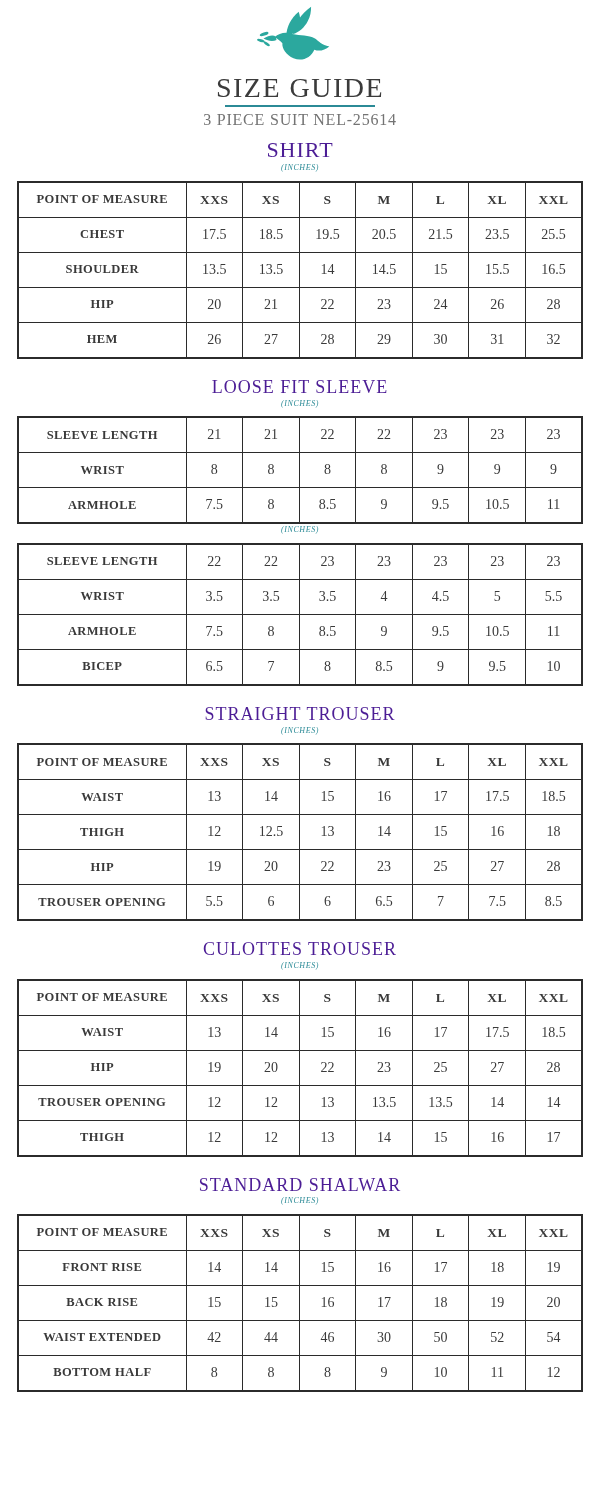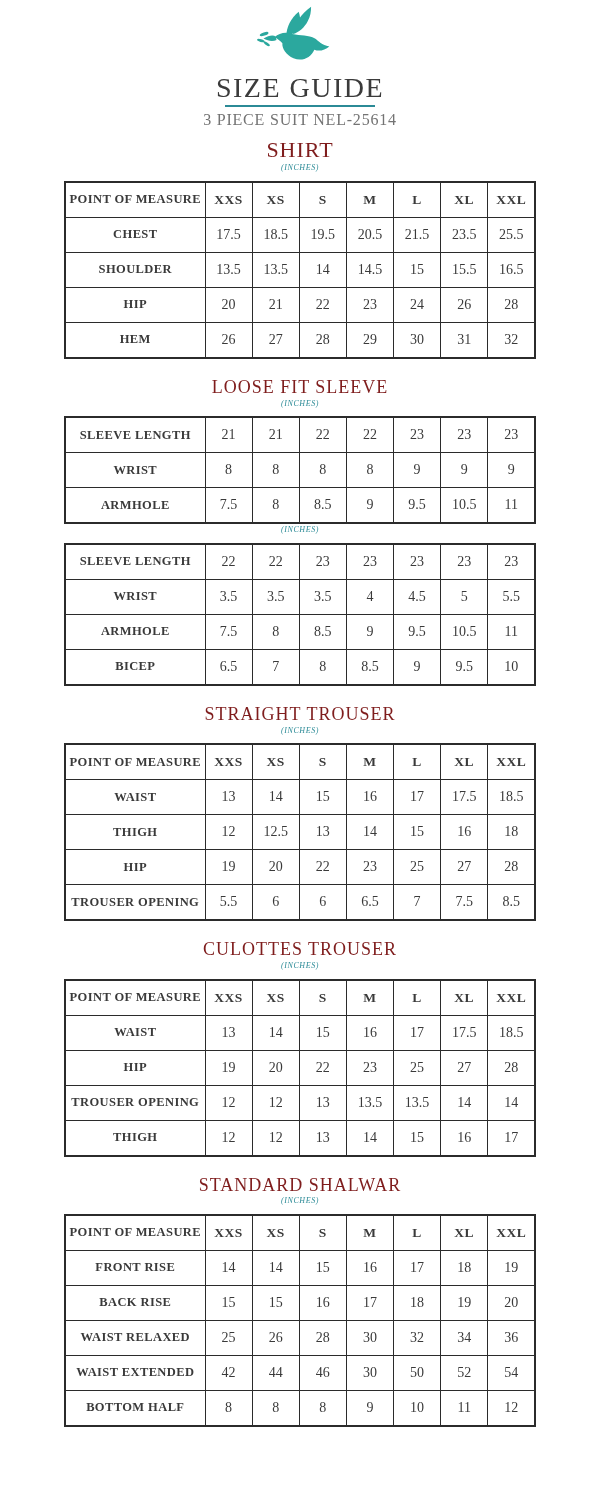--- a/index.html
+++ b/index.html
@@ -37,42 +37,42 @@
   .suit-subtitle {
     font-size: 16px;
     color: #737373;
     letter-spacing: 0.8px;
     line-height: 1.1;
   }
 
   
   .section { text-align: center; }
   .section .section-title {
-    color: #7f1d1d;
+    color: #4c1d95;
     font-size: 18px;
     letter-spacing: 1px;
     line-height: 1.1;
     margin-top: 19px;
     font-weight: 500;
   }
   .section:first-of-type .section-title {
     font-size: 22px;
     margin-top: 9px;
   }
   .section .unit-label {
     color: #2b8a96;
     font-size: 8px;
     letter-spacing: 0.6px;
     line-height: 1.2;
     margin-top: 1px;
     font-style: italic;
   }
 
   table.size-table {
-    width: 472px;
+    width: 566px;
     margin: 8px auto 0 auto;
     border-collapse: collapse;
     table-layout: fixed;
     border: 2px solid #2b2b2b;
   }
   table.size-table td, table.size-table th {
     border: 1.5px solid #2b2b2b;
     height: 34px;
     text-align: center;
     vertical-align: middle;
@@ -485,30 +485,20 @@
               <td class="row-label">BACK RISE</td>
               <td class="value-cell">15</td>
               <td class="value-cell">15</td>
               <td class="value-cell">16</td>
               <td class="value-cell">17</td>
               <td class="value-cell">18</td>
               <td class="value-cell">19</td>
               <td class="value-cell">20</td>
             </tr>
             <tr>
-              <td class="row-label">WAIST RELAXED</td>
-              <td class="value-cell">25</td>
-              <td class="value-cell">26</td>
-              <td class="value-cell">28</td>
-              <td class="value-cell">30</td>
-              <td class="value-cell">32</td>
-              <td class="value-cell">34</td>
-              <td class="value-cell">36</td>
-            </tr>
-            <tr>
               <td class="row-label">WAIST EXTENDED</td>
               <td class="value-cell">42</td>
               <td class="value-cell">44</td>
               <td class="value-cell">46</td>
               <td class="value-cell">30</td>
               <td class="value-cell">50</td>
               <td class="value-cell">52</td>
               <td class="value-cell">54</td>
             </tr>
             <tr>

